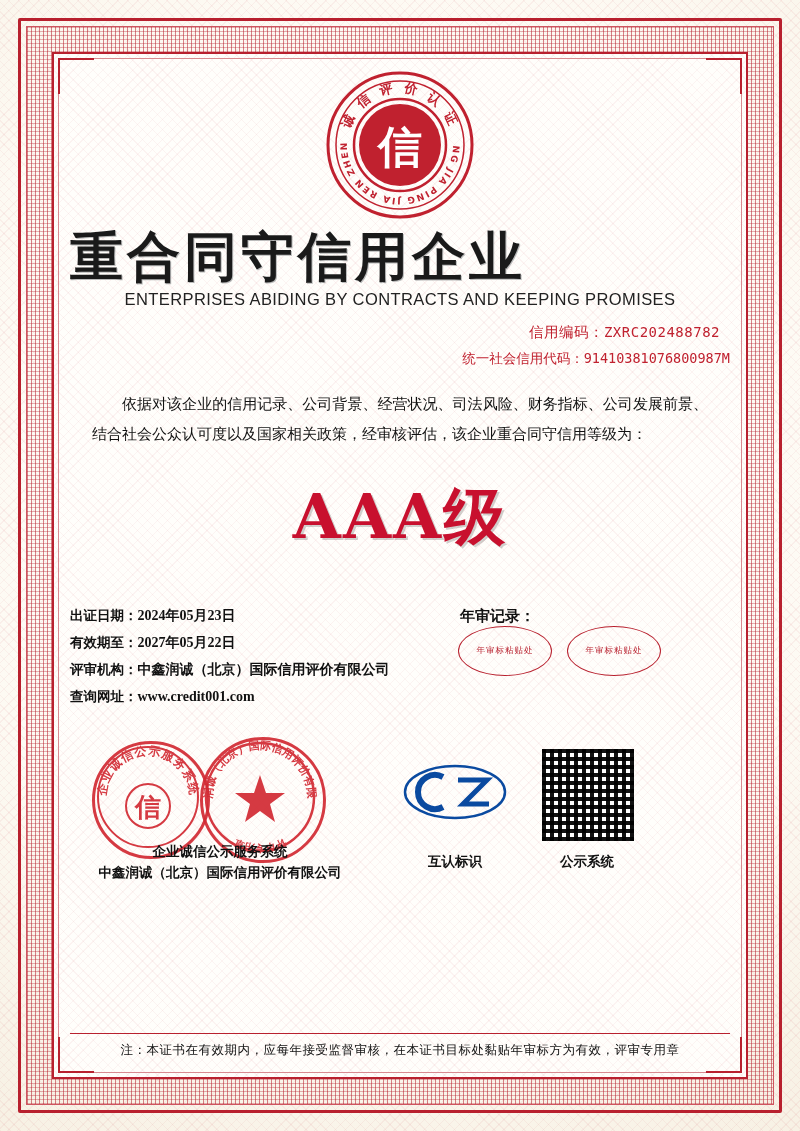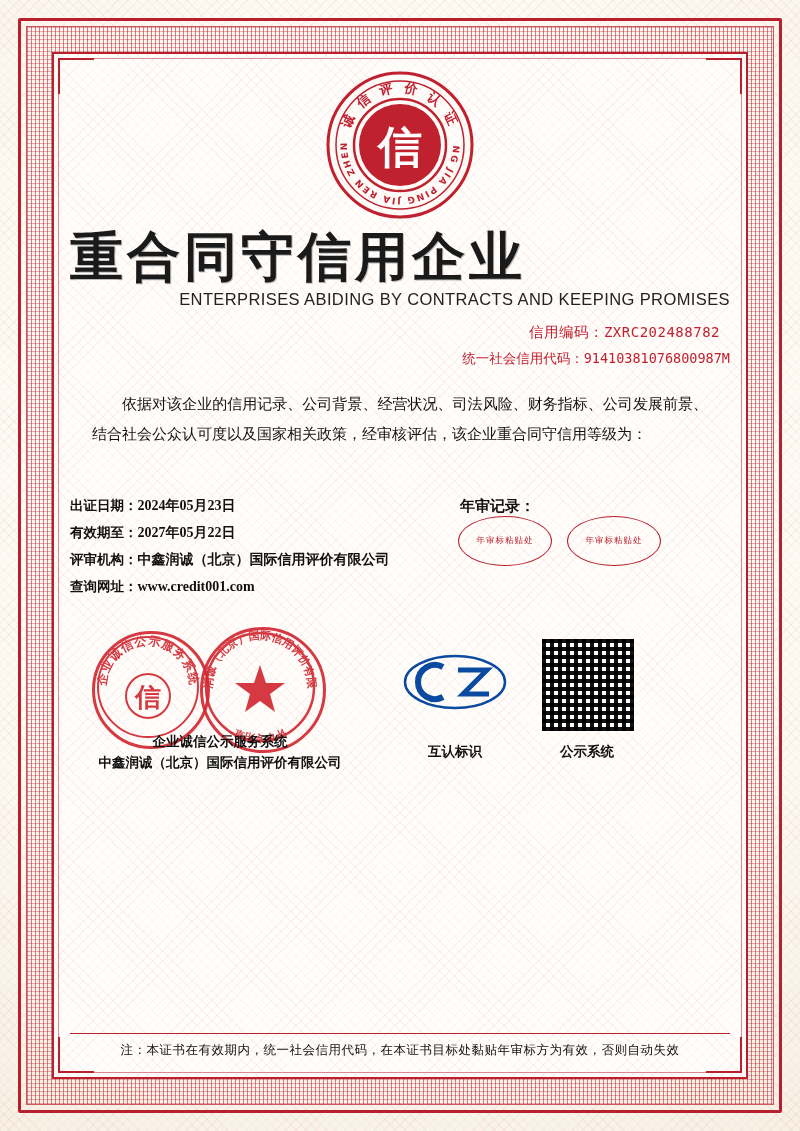--- a/index.html
+++ b/index.html
@@ -71,21 +71,21 @@
     font-family:"DejaVu Sans", sans-serif;
     font-weight:bold;
     font-size:53px;
     letter-spacing:4px;
     color:#1a1a1a;
     margin-top:8px;
     line-height:1.1;
     text-shadow:1px 1px 0 #bbb;
   }
   .title-en{
-    text-align:right;
+    text-align:center;
     font-family:"Liberation Sans", sans-serif;
     font-size:16.5px;
     letter-spacing:0.4px;
     color:#222;
     margin-top:4px;
   }
   .credit-no{
     text-align:right;
     margin-top:14px;
     padding-right:10px;
@@ -261,20 +261,23 @@
     <div class="credit-no">
       <span>信用编码：</span><span class="val">ZXRC202488782</span>
     </div>
 
     <div class="uscc">
       <span>统一社会信用代码：</span><span class="val">91410381076800987M</span>
     </div>
 
     <div class="body-text">依据对该企业的信用记录、公司背景、经营状况、司法风险、财务指标、公司发展前景、结合社会公众认可度以及国家相关政策，经审核评估，该企业重合同守信用等级为：</div>
 
+    <div class="grade">
+      <span>AAA</span><span class="cn">级</span>
+    </div>
 
     <div class="info-row">
       <div class="info-left">
         <div class="info-line">
           <span class="lbl">出证日期：</span><span class="val">2024年05月23日</span>
         </div>
         <div class="info-line">
           <span class="lbl">有效期至：</span><span class="val">2027年05月22日</span>
         </div>
         <div class="info-line">
@@ -333,16 +336,16 @@
           <path d="M 40 14 A 17 17 0 1 0 40 44" fill="none" stroke="#0a4aa0" stroke-width="6"></path>
           <path d="M 55 17 L 84 17 L 60 41 L 86 41" fill="none" stroke="#0a4aa0" stroke-width="5"></path>
         </svg>
       </div>
       <div class="logo-cap">互认标识</div>
 
       <div class="qr"></div>
       <div class="qr-cap">公示系统</div>
     </div>
 
-    <div class="footnote">注：本证书在有效期内，统一社会信用代码，在本证书目标处黏贴年审标方为有效，否则自动失效</div>
+    <div class="footnote">注：本证书在有效期内，应每年接受监督审核，在本证书目标处黏贴年审标方为有效，评审专用章</div>
 
   </div>
 </div>
 
 </body></html>

